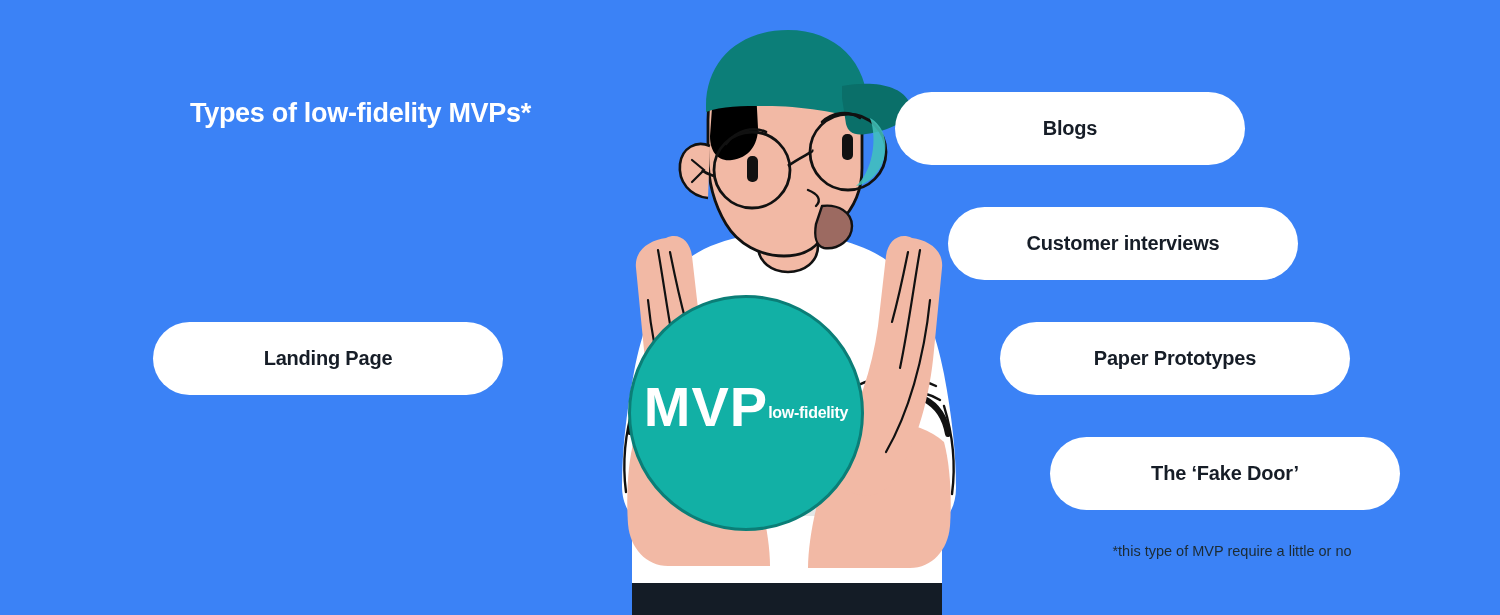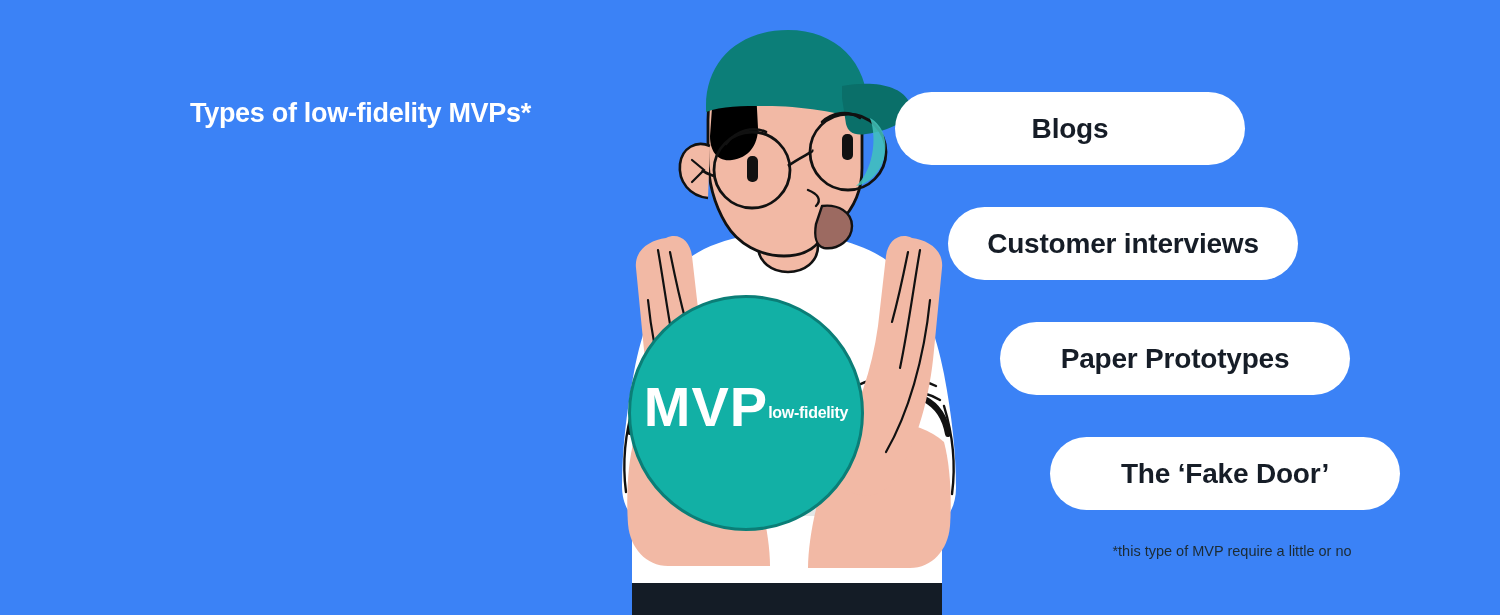--- a/index.html
+++ b/index.html
@@ -31,21 +31,21 @@
     height:73px;
     width:350px;
     background:#ffffff;
     border-radius:37px;
     display:flex;
     align-items:center;
     justify-content:center;
     box-sizing:border-box;
   }
   .pill .pill-label{
-    font-size:28px;
+    font-size:20px;
     font-weight:bold;
     color:#161d27;
     letter-spacing:-0.2px;
     white-space:nowrap;
   }
   #pill-forums        {left:205px; top:207px;}
   #pill-landing-page  {left:153px; top:322px;}
   #pill-explainer     {left:100px; top:437px;}
   #pill-blogs         {left:895px; top:92px;}
   #pill-interviews    {left:948px; top:207px;}
@@ -194,20 +194,23 @@
         <path d="M352 206 C368 204 382 212 382 226 C382 240 368 250 354 248
                  C346 246 344 236 346 224 Z" fill="#9c6a61" stroke="#111111" stroke-width="2.4"></path>
 
         <rect x="162" y="583" width="310" height="32" fill="#141c26"></rect>
       </g>
     </svg>
   </div>
 
   <div id="title">Types of low-fidelity MVPs*</div>
 
+  <div class="pill" id="pill-landing-page">
+    <span class="pill-label">Landing Page</span>
+  </div>
 
   <div class="pill" id="pill-blogs">
     <span class="pill-label">Blogs</span>
   </div>
   <div class="pill" id="pill-interviews">
     <span class="pill-label">Customer interviews</span>
   </div>
   <div class="pill" id="pill-prototypes">
     <span class="pill-label">Paper Prototypes</span>
   </div>

